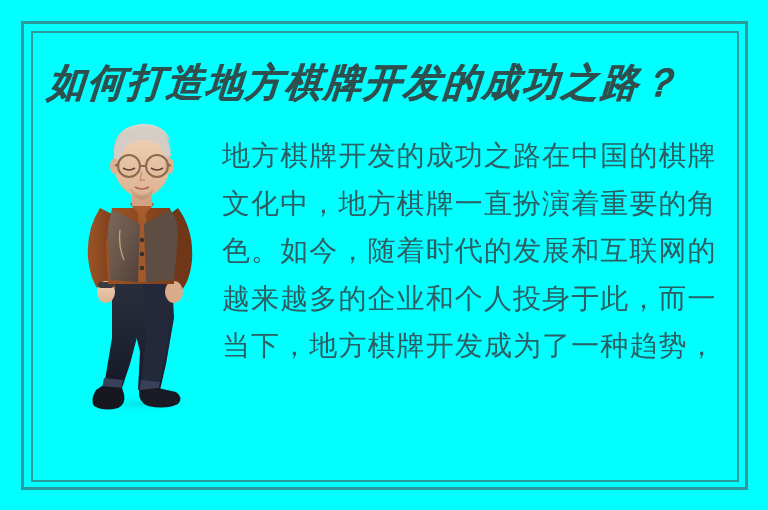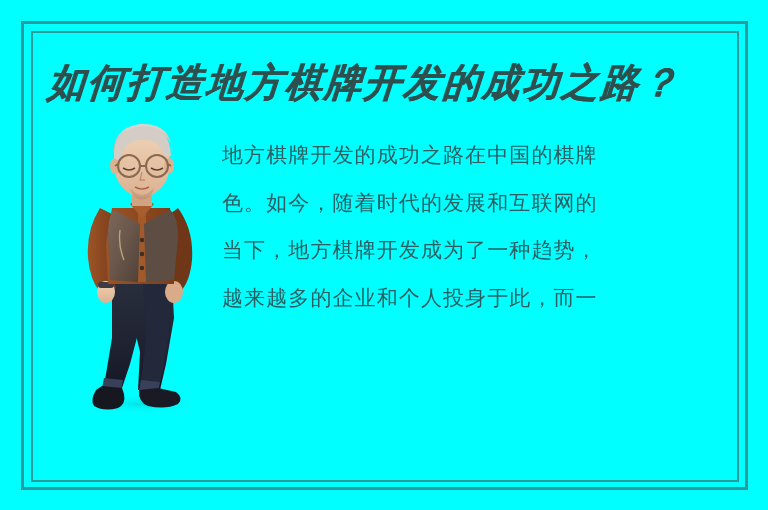--- a/index.html
+++ b/index.html
@@ -75,21 +75,21 @@
   #illustration svg { display: block; }
 
   
   #body-text {
     position: absolute;
     left: 222px;
     top: 132px;
     width: 520px;
     color: #2b5f63;
     font-family: "DejaVu Sans", "Liberation Sans", sans-serif;
-    font-size: 21px;
+    font-size: 28px;
     line-height: 47.5px;
     letter-spacing: 1.1px;
     white-space: nowrap;
   }
   #body-text .line {
     height: 47.5px;
     line-height: 47.5px;
     overflow: hidden;
   }
 </style>
@@ -193,18 +193,19 @@
       <path d="M82 60 L80 68 L85 68" stroke="#c08f6d" stroke-width="1.3" fill="none"></path>
 
       <path d="M75 75 Q82 79 89 75" stroke="#a8644b" stroke-width="1.6" fill="none"></path>
 
       <path d="M70 76 Q82 90 94 76 Q92 86 82 88 Q72 86 70 76 Z" fill="#b08a6b" opacity="0.45"></path>
     </svg>
   </div>
 
   <div id="body-text">
     <div class="line">地方棋牌开发的成功之路在中国的棋牌</div>
+    <div class="line">文化中，地方棋牌一直扮演着重要的角</div>
     <div class="line">色。如今，随着时代的发展和互联网的</div>
+    <div class="line">越来越多的企业和个人投身于此，而一</div>
     <div class="line">当下，地方棋牌开发成为了一种趋势，</div>
-    <div class="line">越来越多的企业和个人投身于此，而一</div>
   </div>
 
 </div>
 
 </body></html>

